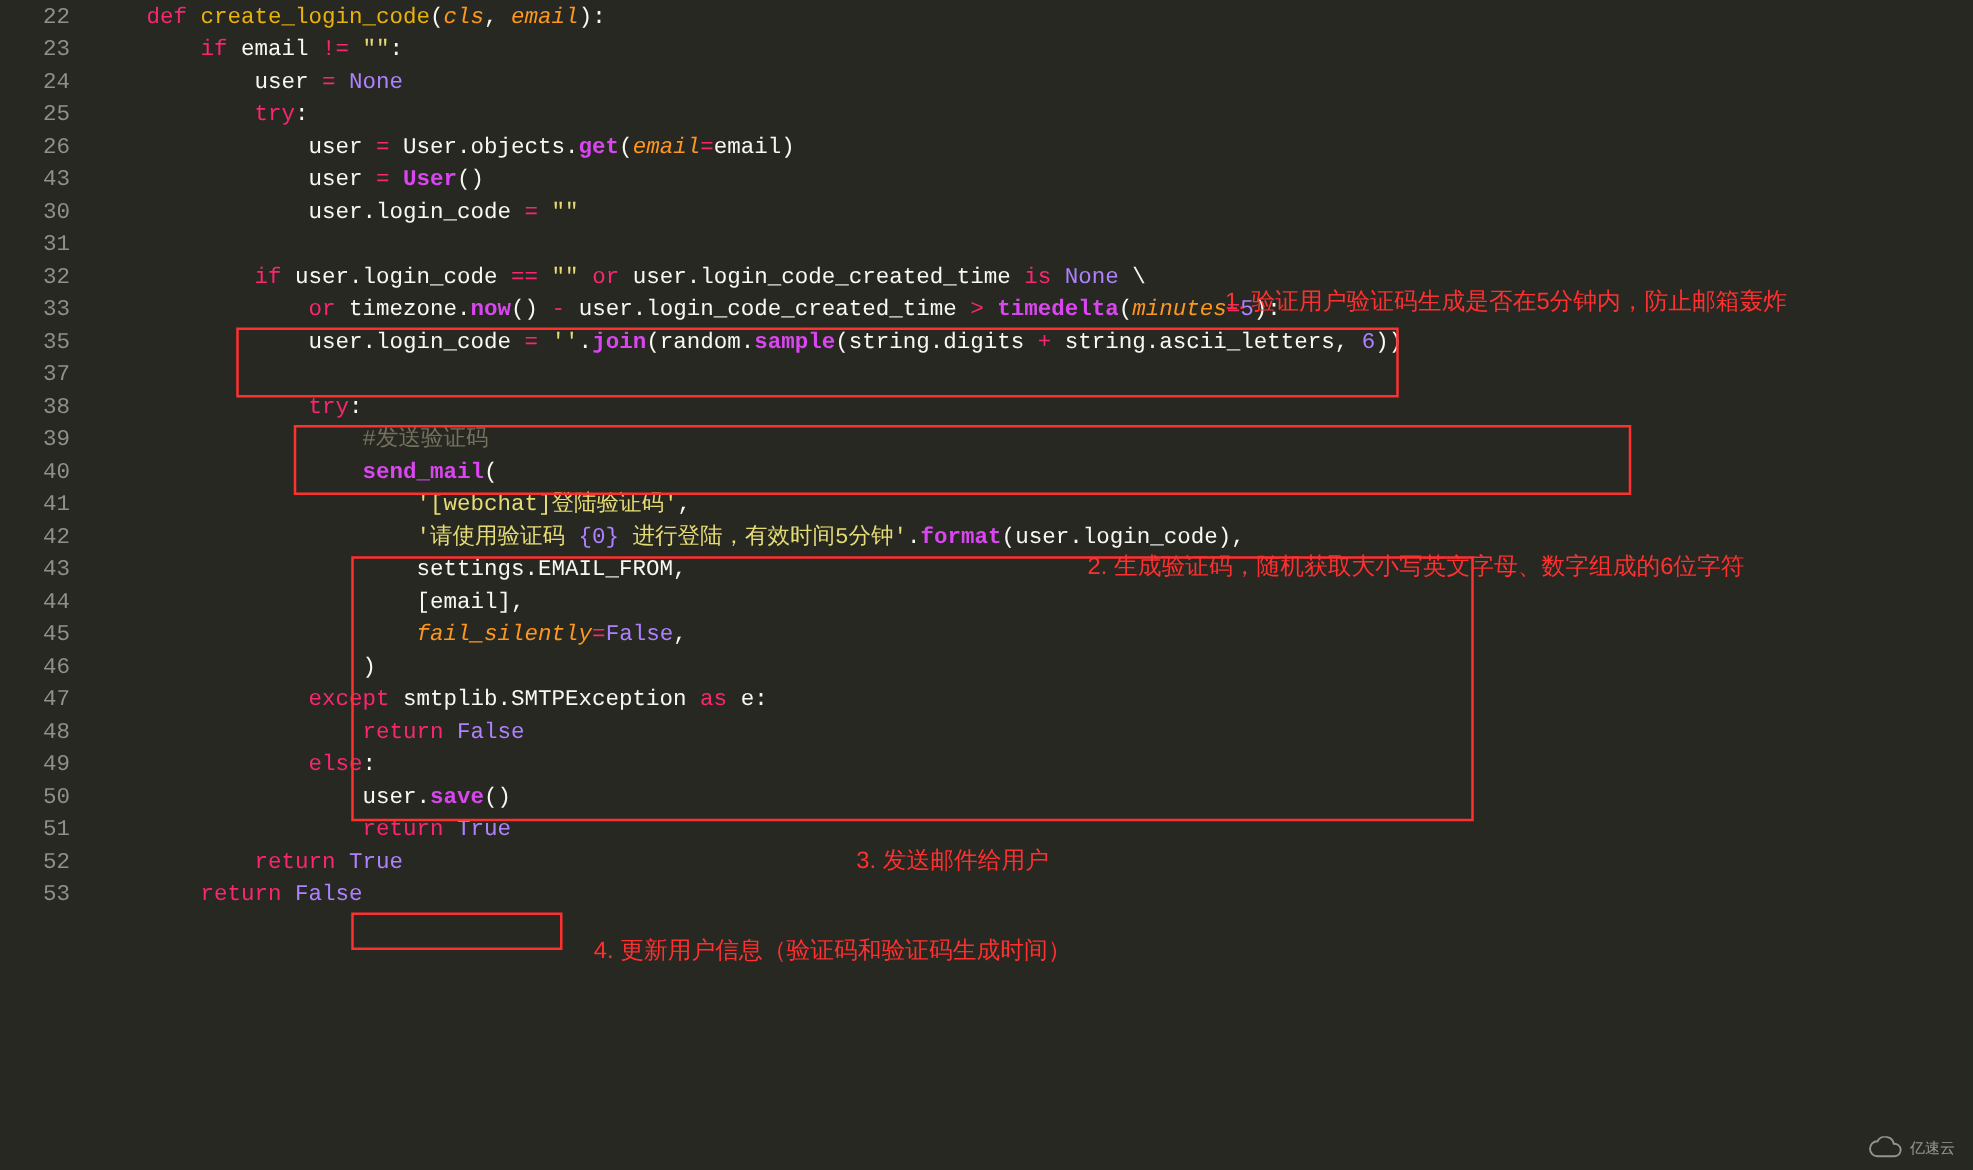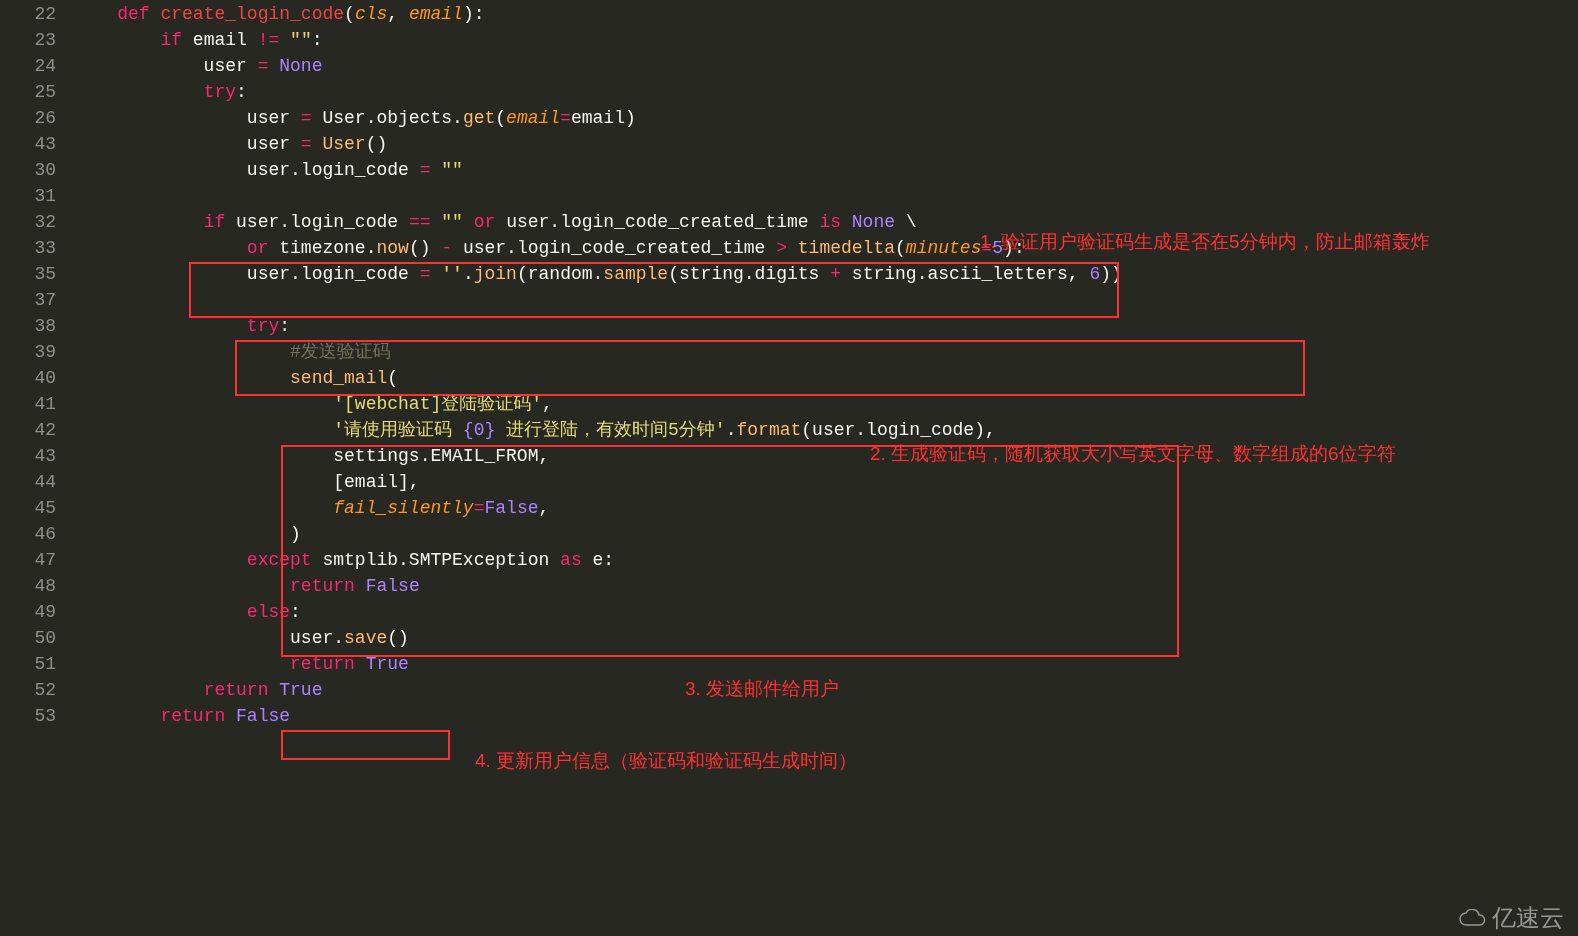--- a/index.html
+++ b/index.html
@@ -32,26 +32,26 @@
     color:#90908a;
     padding-right:18px;
     flex:0 0 56px;
     user-select:none;
   }
   .code{
     flex:1;
   }
   
   .kw   {color:#f92672;}       
-  .fn   {color:#fdba74;}       
+  .fn   {color:#d946ef;font-weight:bold;}       
   .str  {color:#e6db74;}       
   .num  {color:#ae81ff;}       
   .var  {color:#f8f8f2;} 
   .arg  {color:#fd971f;font-style:italic;} 
-  .decl {color:#ef4444;}       
+  .decl {color:#eab308;}       
   .cmt  {color:#75715e;}       
   .op   {color:#f92672;}       
   .pun  {color:#f8f8f2;}       
 
   
   .annot-box{
     position:absolute;
     border:2px solid #ff3030;
     pointer-events:none;
   }
@@ -60,21 +60,21 @@
     color:#ff3030;
     font-family:"Microsoft YaHei","SimSun",sans-serif;
     font-size:19px;
     white-space:nowrap;
   }
   .watermark{
     position:absolute;
     bottom:6px;
     right:14px;
     font-family:"Microsoft YaHei",sans-serif;
-    font-size:24px;
+    font-size:12px;
     color:rgba(240,240,240,0.55);
     display:flex;
     align-items:center;
     gap:6px;
   }
   .watermark svg{opacity:0.55;}
 </style>
 </head>
 <body>
 

